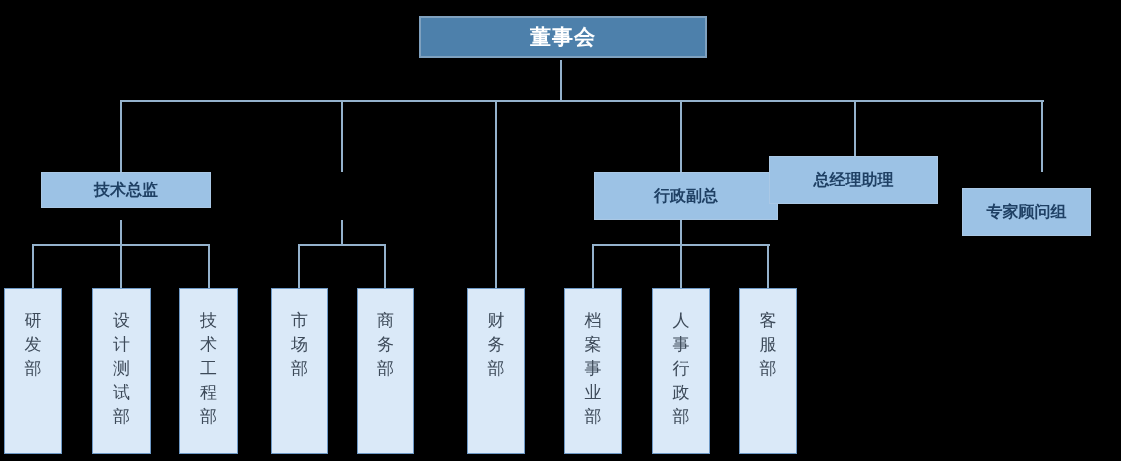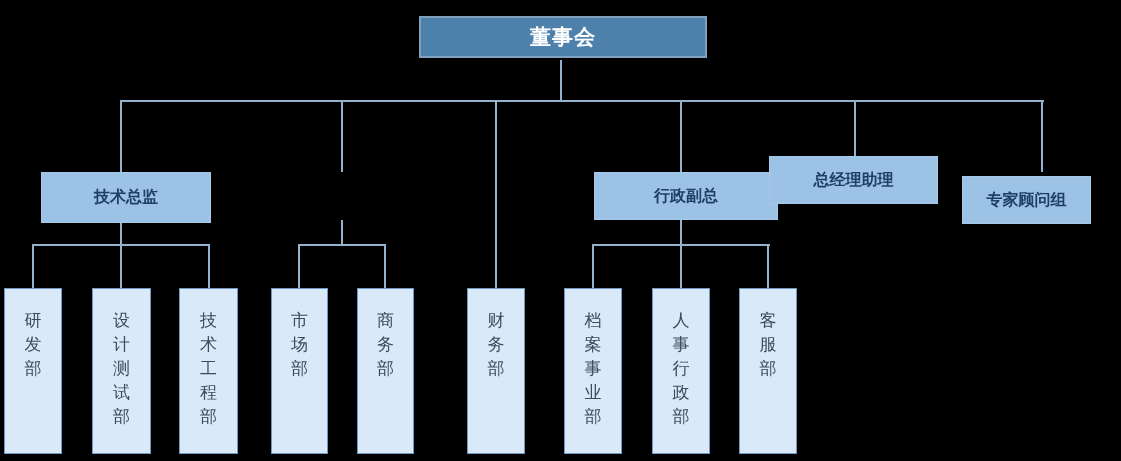--- a/index.html
+++ b/index.html
@@ -54,24 +54,24 @@
 
   <div class="line" style="left:32px;top:244px;width:2px;height:44px"></div>
   <div class="line" style="left:208px;top:244px;width:2px;height:44px"></div>
   <div class="line" style="left:298px;top:244px;width:2px;height:44px"></div>
   <div class="line" style="left:384px;top:244px;width:2px;height:44px"></div>
   <div class="line" style="left:592px;top:244px;width:2px;height:44px"></div>
   <div class="line" style="left:767px;top:244px;width:2px;height:44px"></div>
 
   <div class="box root" style="left:419px;top:16px;width:288px;height:42px">董事会</div>
 
-  <div class="box l2" style="left:41px;top:172px;width:170px;height:51px">技术总监</div>
+  <div class="box l2" style="left:41px;top:172px;width:170px;height:36px">技术总监</div>
   <div class="box l2" style="left:594px;top:172px;width:184px;height:48px">行政副总</div>
   <div class="box l2" style="left:769px;top:156px;width:169px;height:48px">总经理助理</div>
-  <div class="box l2" style="left:962px;top:176px;width:129px;height:48px">专家顾问组</div>
+  <div class="box l2" style="left:962px;top:188px;width:129px;height:48px">专家顾问组</div>
 
   <div class="box l3" style="left:4px;top:288px;width:58px;height:166px">研
 发
 部</div>
   <div class="box l3" style="left:92px;top:288px;width:59px;height:166px">设
 计
 测
 试
 部</div>
   <div class="box l3" style="left:179px;top:288px;width:59px;height:166px">技

